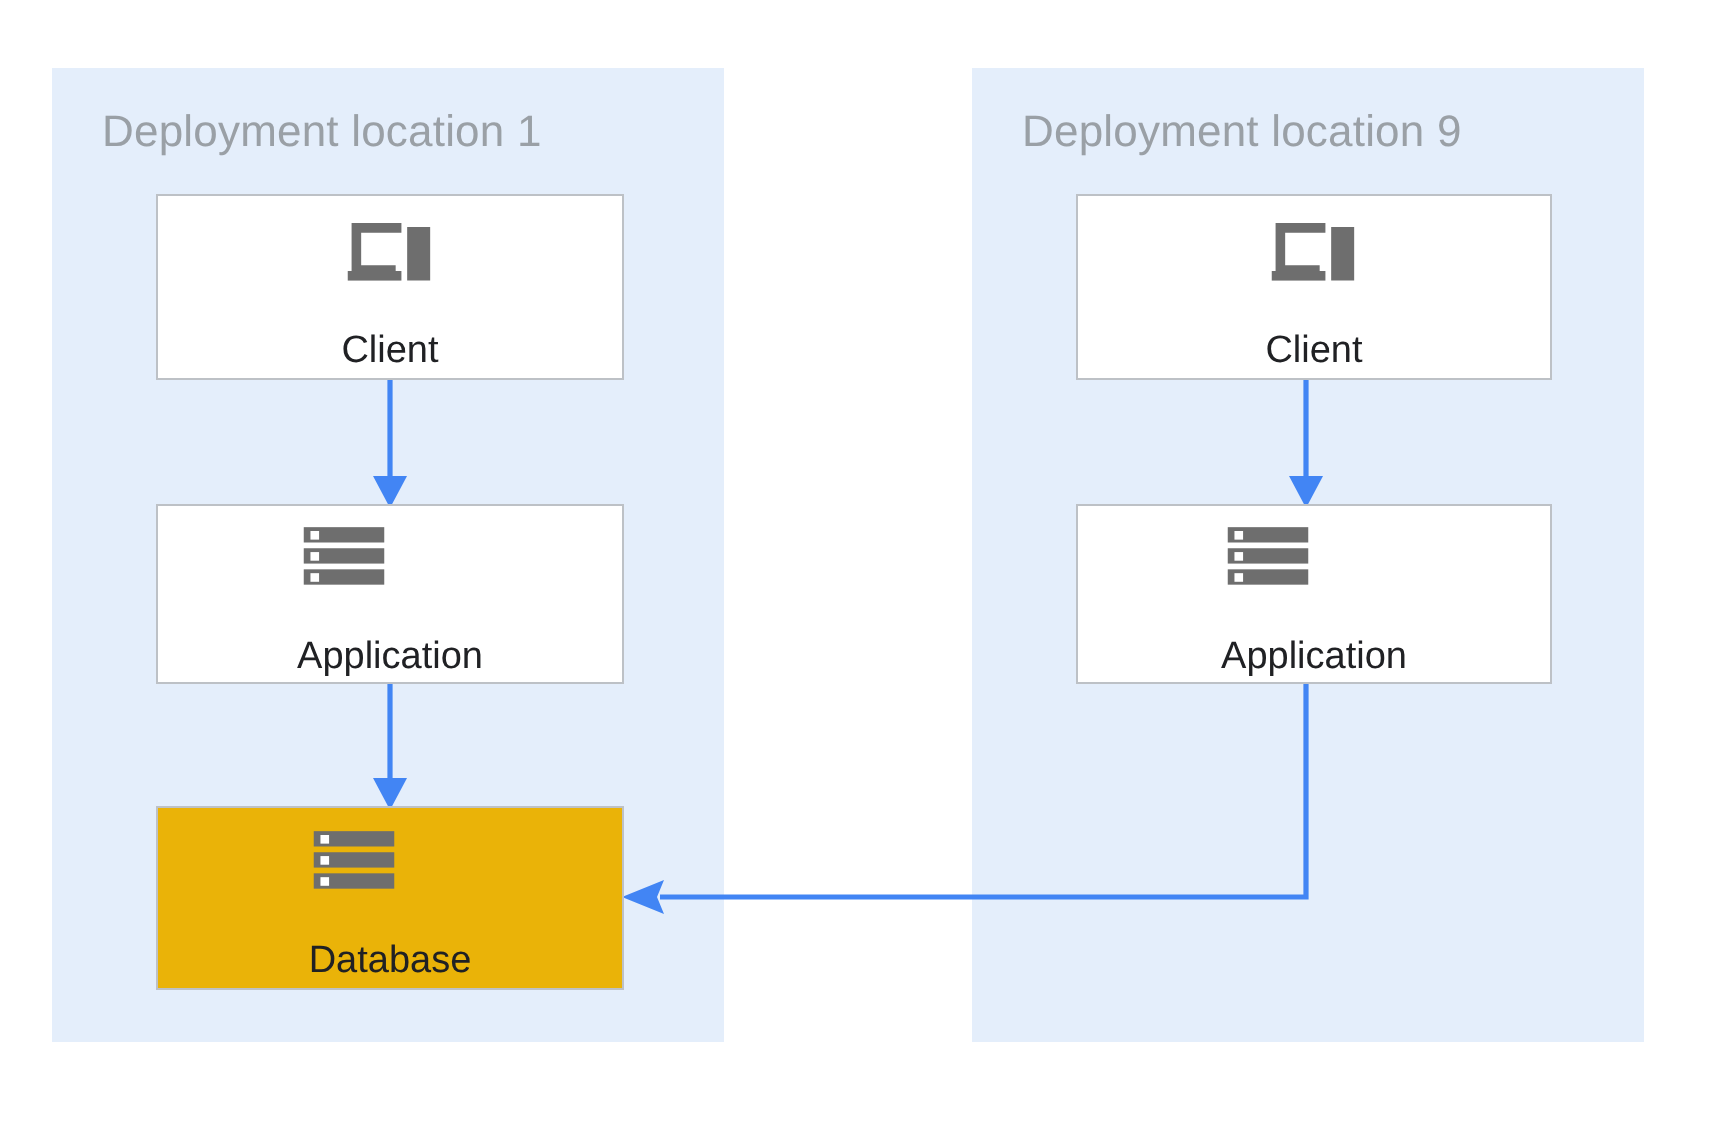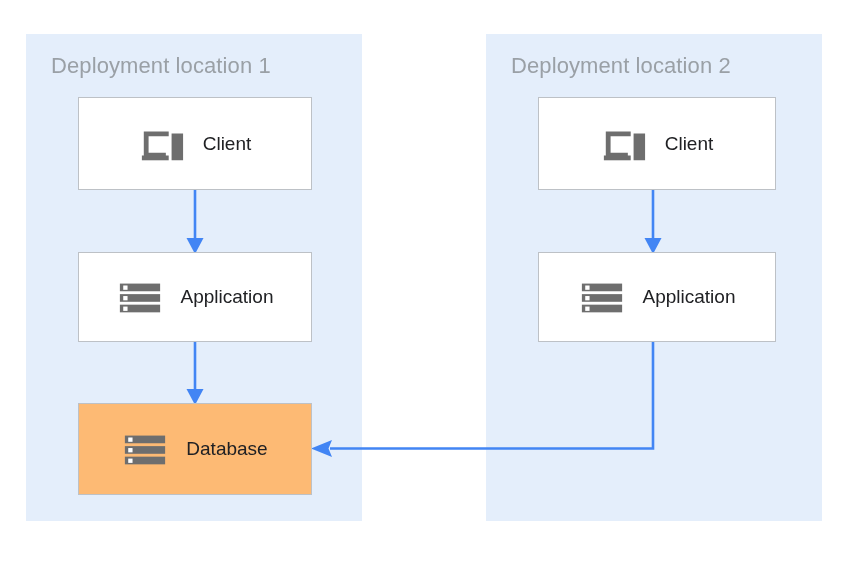--- a/index.html
+++ b/index.html
@@ -40,22 +40,23 @@
     position: absolute;
     background: #ffffff;
     border: 1px solid #bdc1c6;
     box-sizing: border-box;
     display: flex;
     align-items: center;
     justify-content: center;
   }
   .node-inner {
     display: flex;
-    align-items: center;
+    align-items: flex-start;
     gap: 18px;
+    flex-direction: column;
   }
   .node-label {
     color: #202124;
     font-size: 19px;
     line-height: 22px;
     white-space: nowrap;
     font-family: "Liberation Sans", sans-serif;
   }
   .node-icon {
     flex: 0 0 auto;
@@ -76,21 +77,21 @@
 </style>
 </head>
 <body>
 
 <div id="diagram">
 
   <div class="zone" id="zone-1-box" style="left: 26px; top: 34px; width: 336px; height: 487px; background: rgb(228, 238, 251);"></div>
   <div class="zone-label" id="zone-1-label" style="left: 51px; top: 56px; color: rgb(154, 160, 166);">Deployment location 1</div>
 
   <div class="zone" id="zone-2-box" style="left: 486px; top: 34px; width: 336px; height: 487px; background: rgb(228, 238, 251);"></div>
-  <div class="zone-label" id="zone-2-label" style="left: 511px; top: 56px; color: rgb(154, 160, 166);">Deployment location 2</div>
+  <div class="zone-label" id="zone-2-label" style="left: 511px; top: 56px; color: rgb(154, 160, 166);">Deployment location 9</div>
 
   <svg id="connectors" viewBox="0 0 856 574" xmlns="http://www.w3.org/2000/svg">
     <defs>
       <marker id="arrowDown" markerWidth="11" markerHeight="11" refX="5.5" refY="9.4" orient="auto-start-reverse" markerUnits="userSpaceOnUse">
         <path d="M 0.6 0.6 L 10.4 0.6 L 5.5 10.4 Z" fill="#4285f4" transform="rotate(180 5.5 5.5)"></path>
       </marker>
       <marker id="arrowHead" markerWidth="13" markerHeight="12" refX="12" refY="6" orient="auto" markerUnits="userSpaceOnUse">
         <path d="M 12 6 L 0.5 0.5 L 3 6 L 0.5 11.5 Z" fill="#4285f4"></path>
       </marker>
     </defs>
@@ -134,21 +135,21 @@
         <rect x="6.5" y="12" width="4.5" height="4.5" fill="#ffffff"></rect>
         <rect x="3" y="21" width="42" height="8" fill="#6e6e6e"></rect>
         <rect x="6.5" y="23" width="4.5" height="4.5" fill="#ffffff"></rect>
         <rect x="3" y="32" width="42" height="8" fill="#6e6e6e"></rect>
         <rect x="6.5" y="34" width="4.5" height="4.5" fill="#ffffff"></rect>
       </svg>
       <span class="node-label">Application</span>
     </div>
   </div>
 
-  <div class="node" id="node-database-1" style="left: 78px; top: 403px; width: 234px; height: 92px; background: #fdba74; border-color: rgb(189, 193, 198);">
+  <div class="node" id="node-database-1" style="left: 78px; top: 403px; width: 234px; height: 92px; background: #eab308; border-color: rgb(189, 193, 198);">
     <div class="node-inner">
       <svg class="node-icon" viewBox="0 0 48 48" xmlns="http://www.w3.org/2000/svg">
         <rect x="3" y="10" width="42" height="8" fill="#6e6e6e"></rect>
         <rect x="6.5" y="12" width="4.5" height="4.5" fill="#ffffff"></rect>
         <rect x="3" y="21" width="42" height="8" fill="#6e6e6e"></rect>
         <rect x="6.5" y="23" width="4.5" height="4.5" fill="#ffffff"></rect>
         <rect x="3" y="32" width="42" height="8" fill="#6e6e6e"></rect>
         <rect x="6.5" y="34" width="4.5" height="4.5" fill="#ffffff"></rect>
       </svg>
       <span class="node-label">Database</span>

